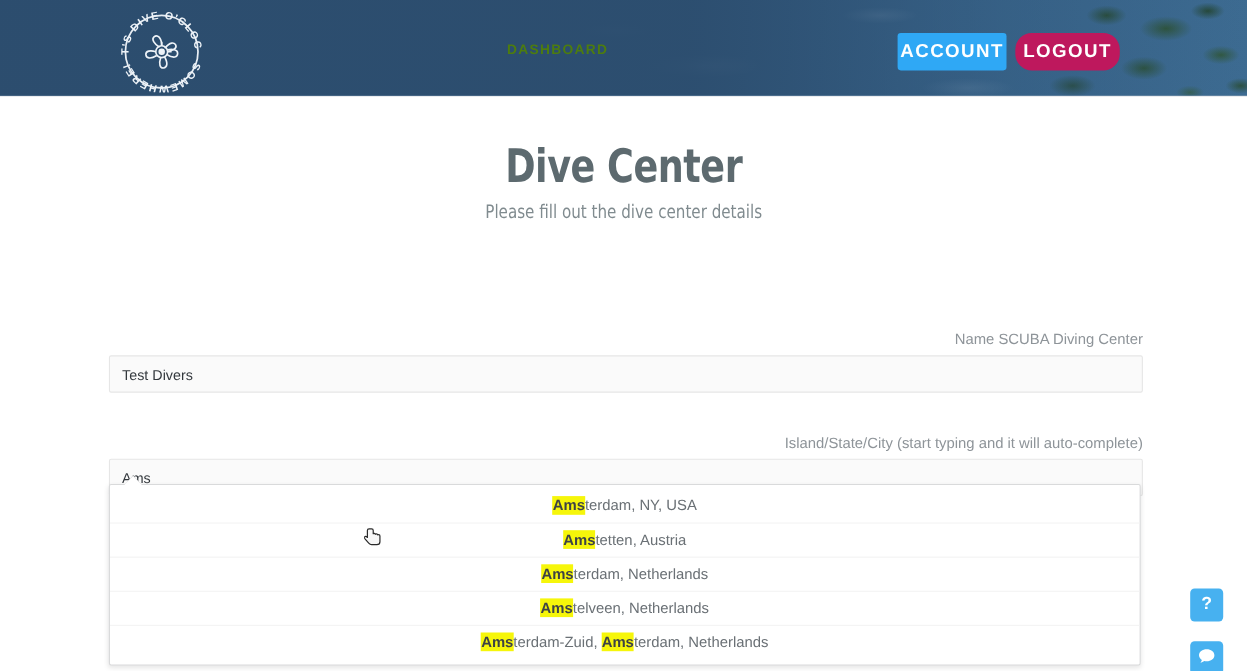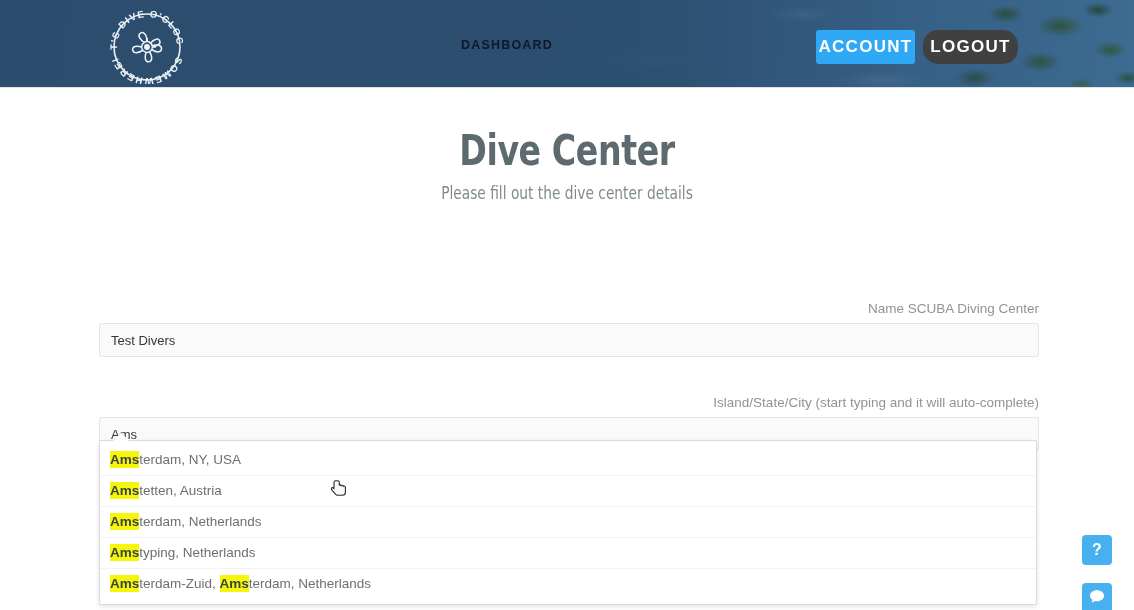--- a/index.html
+++ b/index.html
@@ -60,21 +60,21 @@
     top: 6px;
     width: 84px;
     height: 78px;
   }
   .logo svg { display: block; }
 
   .nav-dashboard {
     position: absolute;
     left: 461px;
     top: 38px;
-    color: #0f172a;
+    color: #4d7c0f;
     font-size: 12.5px;
     letter-spacing: 1.2px;
     font-weight: 600;
     text-decoration: none;
     cursor: pointer;
   }
 
   .btn-account, .btn-logout {
     position: absolute;
     top: 30px;
@@ -85,21 +85,21 @@
     font-weight: 700;
     letter-spacing: 1.3px;
     cursor: pointer;
     border-radius: 3px;
     font-family: "Liberation Sans", sans-serif;
     line-height: 34px;
     padding: 0;
     text-align: center;
   }
   .btn-account { left: 816px; width: 99px; background: #2fa8f5; }
-  .btn-logout  { left: 923px; width: 95px; background: #404040; border-radius: 15px; }
+  .btn-logout  { left: 923px; width: 95px; background: #be185d; border-radius: 15px; }
 
   
   .page {
     position: relative;
     width: 1134px;
     background: #ffffff;
   }
   .page-title {
     text-align: center;
     margin: 0;
@@ -155,20 +155,21 @@
     position: absolute;
     left: 0px;
     top: 139px;
     width: 938px;
     background: #ffffff;
     border: 1px solid #d9dadb;
     border-radius: 2px;
     box-shadow: 0 2px 5px rgba(0,0,0,.10);
     padding: 4px 0 5px 0;
     z-index: 20;
+    text-align: center;
   }
   .autocomplete:before,
   .autocomplete:after {
     content: "";
     position: absolute;
     left: 13px;
     width: 0; height: 0;
     border-left: 8px solid transparent;
     border-right: 8px solid transparent;
   }
@@ -288,21 +289,21 @@
       <div class="ac-item">
         <mark>Ams</mark><span>terdam, NY, USA</span>
       </div>
       <div class="ac-item">
         <mark>Ams</mark><span>tetten, Austria</span>
       </div>
       <div class="ac-item">
         <mark>Ams</mark><span>terdam, Netherlands</span>
       </div>
       <div class="ac-item">
-        <mark>Ams</mark><span>typing, Netherlands</span>
+        <mark>Ams</mark><span>telveen, Netherlands</span>
       </div>
       <div class="ac-item">
         <mark>Ams</mark><span>terdam-Zuid, </span><mark>Ams</mark><span>terdam, Netherlands</span>
       </div>
     </div>
 
   </div>
 
   <button class="fab fab-help">?</button>
 

